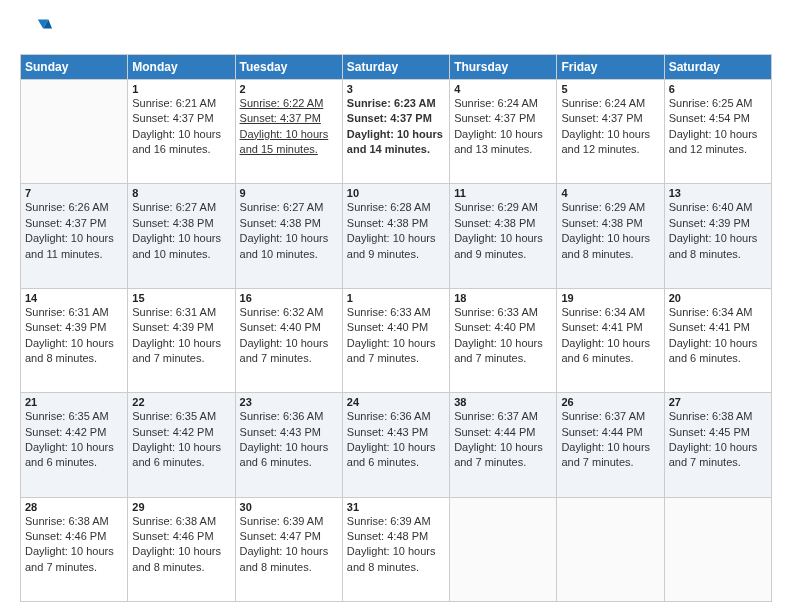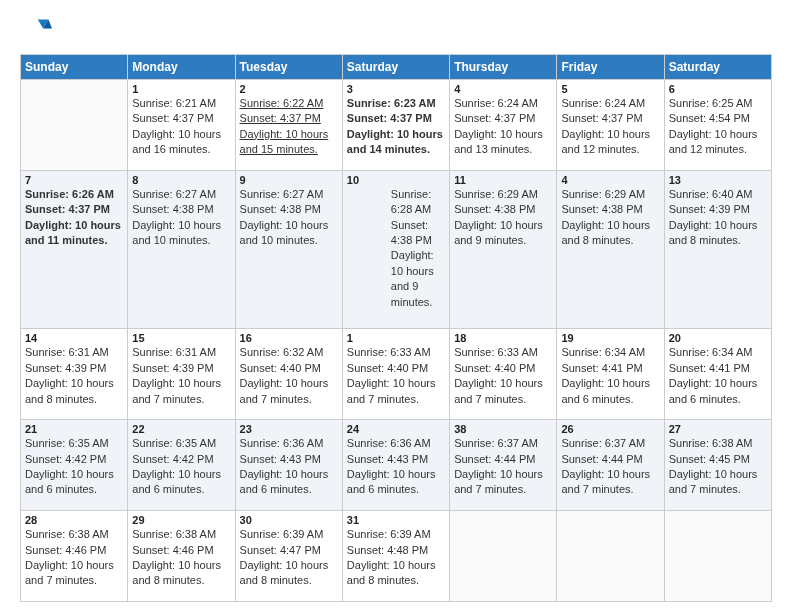--- a/index.html
+++ b/index.html
@@ -177,42 +177,42 @@
             <span class="day-number">6</span>
             <div class="day-info" style="white-space: pre-line;">Sunrise: 6:25 AM
 Sunset: 4:54 PM
 Daylight: 10 hours
 and 12 minutes.</div>
           </td>
         </tr>
         <tr class="row-alt">
           <td>
             <span class="day-number">7</span>
-            <div class="day-info" style="white-space: pre-line; font-weight: bold;">Sunrise: 6:26 AM
+            <div class="day-info" style="white-space: pre-line;">Sunrise: 6:26 AM
 Sunset: 4:37 PM
 Daylight: 10 hours
 and 11 minutes.</div>
           </td>
           <td>
             <span class="day-number">8</span>
             <div class="day-info" style="white-space: pre-line;">Sunrise: 6:27 AM
 Sunset: 4:38 PM
 Daylight: 10 hours
 and 10 minutes.</div>
           </td>
           <td>
             <span class="day-number">9</span>
             <div class="day-info" style="white-space: pre-line;">Sunrise: 6:27 AM
 Sunset: 4:38 PM
 Daylight: 10 hours
 and 10 minutes.</div>
           </td>
           <td>
             <span class="day-number">10</span>
-            <div class="day-info" style="white-space: pre-line; margin-left: 44px;">Sunrise: 6:28 AM
+            <div class="day-info" style="white-space: pre-line;">Sunrise: 6:28 AM
 Sunset: 4:38 PM
 Daylight: 10 hours
 and 9 minutes.</div>
           </td>
           <td>
             <span class="day-number">11</span>
             <div class="day-info" style="white-space: pre-line;">Sunrise: 6:29 AM
 Sunset: 4:38 PM
 Daylight: 10 hours
 and 9 minutes.</div>

